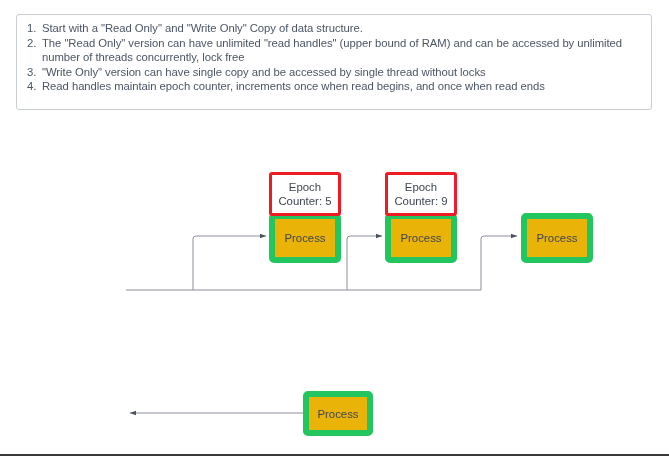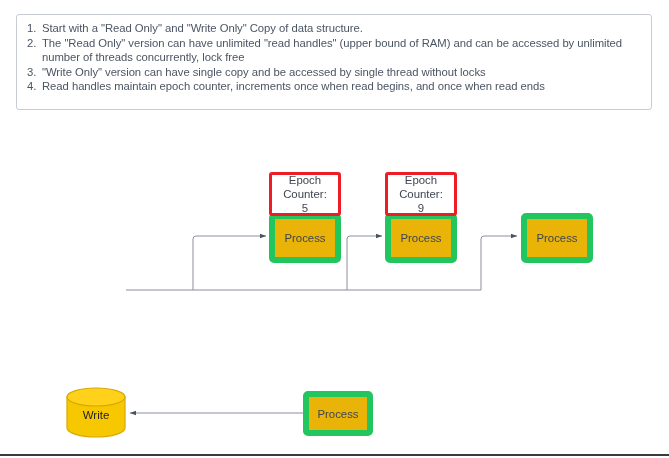--- a/index.html
+++ b/index.html
@@ -113,21 +113,21 @@
     box-sizing: border-box;
     border-radius: 3px;
     background: #ffffff;
     display: flex;
     align-items: center;
     justify-content: center;
     text-align: center;
     font-size: 11.4px;
     line-height: 14px;
     color: #3f4652;
-    padding: 0 7px;
+    padding: 0 0;
   }
   .epoch-red { border: 3px solid #ee1c25; }
   .epoch-green { border: 3px solid #009900; }
 </style>
 </head>
 <body>
 
 <div id="canvas">
 
   <div id="notes-box">
@@ -170,27 +170,20 @@
 
       <path d="M481,290 L481,239 Q481,236 484,236 L517,236" marker-end="url(#arrowhead)"></path>
     </g>
 
     <g fill="none" stroke="#8a8f99" stroke-width="1">
       <path d="M303,413 L130,413" marker-end="url(#arrowhead-left)"></path>
     </g>
   </svg>
 
 
-  <div class="cylinder" style="left:66px; top:387px; width:60px; height:51px;">
-    <svg width="60" height="51" viewBox="0 0 60 51">
-      <path d="M1,10 L1,41 A29,9 0 0 0 59,41 L59,10 Z" fill="#f7c700" stroke="#d9a800" stroke-width="1.2"></path>
-      <ellipse cx="30" cy="10" rx="29" ry="9" fill="#ffd11a" stroke="#d9a800" stroke-width="1.2"></ellipse>
-    </svg>
-    <div class="cyl-label" style="top:22px;">Write</div>
-  </div>
 
   <div class="proc-box" style="left:269px; top:213px; width:72px; height:50px;">
     <span>Process</span>
   </div>
   <div class="epoch-box epoch-red" style="left:269px; top:172px; width:72px; height:44px;">
     <span>Epoch Counter: 5</span>
   </div>
 
   <div class="proc-box" style="left:385px; top:213px; width:72px; height:50px;">
     <span>Process</span>

